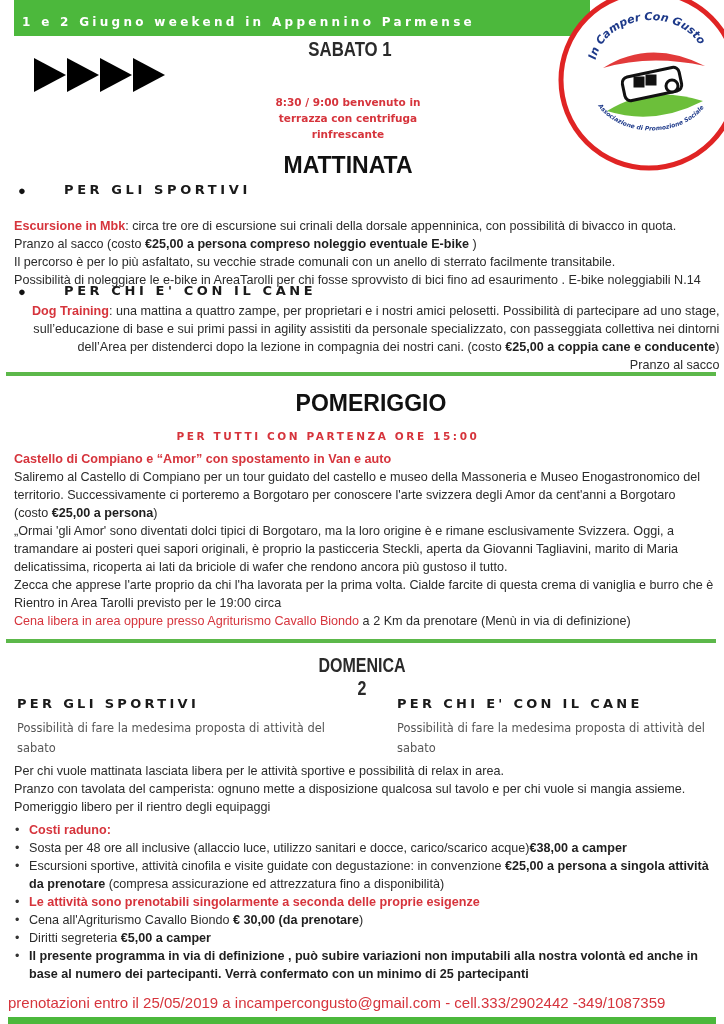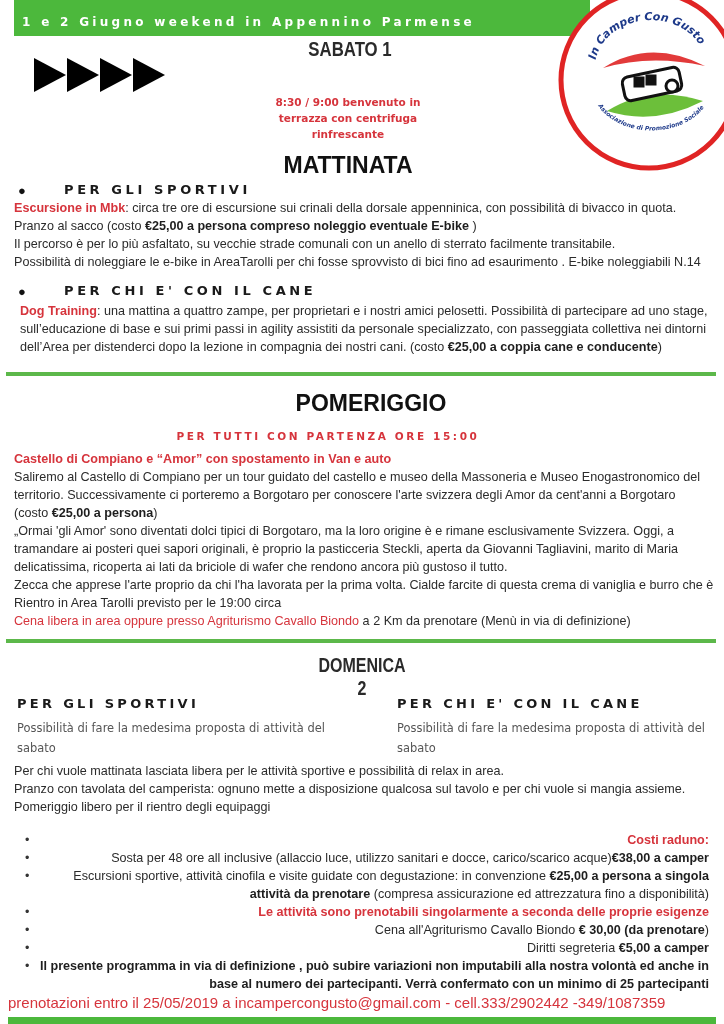--- a/index.html
+++ b/index.html
@@ -29,21 +29,21 @@
   b { color:#1e1e1e; }
   .green-line { height:4px; background:#5cb84a; }
   .pomeriggio { top:390px; font-size:23px; }
   .tutti { left:0; width:656px; top:430px; text-align:center; color:#d6343c; font-weight:bold;
            font-family:"DejaVu Sans", sans-serif; font-size:10.5px; letter-spacing:2.6px; }
   .domenica { left:302px; top:654px; width:120px; font-size:20px; }
   .col-head { font-family:"DejaVu Sans", sans-serif; font-weight:bold; font-size:13px;
               letter-spacing:3.3px; color:#1a1a1a; white-space:nowrap; }
   .col-text { font-size:13px; line-height:20px; color:#555; font-family:"DejaVu Sans", sans-serif;
               transform:scaleX(0.88); transform-origin:left; width:360px; }
-  ul.costs { margin:11px; padding:0; list-style:none;text-align:right; }
+  ul.costs { margin:1px; padding:0; list-style:none; }
   ul.costs li { position:relative; padding-left:18px; font-size:12.6px; line-height:18px; color:#2b2b2b; }
   ul.costs li::before { content:"•"; position:absolute; left:4px; color:#333; }
   .footer-text { left:8px; top:994px; font-size:15px; color:#d6343c; white-space:nowrap; }
   .bottombar { left:8px; top:1017px; width:708px; height:7px; background:#4cb83c; }
 </style>
 </head>
 <body>
 
 <div class="abs topbar"></div>
 <div class="abs topbar-text">1 e 2 Giugno weekend in Appennino Parmense</div>
@@ -83,36 +83,37 @@
   </svg>
 </div>
 
 <div class="abs section-title mattinata">MATTINATA</div>
 
 <div class="abs" style="left:18px; top:181px;">
   <span class="bullet-dot">●</span>
 </div>
 <div class="abs bullet-head" style="left:64px; top:182px;">PER GLI SPORTIVI</div>
 
-<div class="abs para" style="left:14px; top:199px;">
+<div class="abs para" style="left:14px; top:217px;">
   <div><span class="redb">Escursione in Mbk</span><span>: circa tre ore di escursione sui crinali della dorsale appenninica, con  possibilità di bivacco in quota.</span></div>
   <div><span>Pranzo al sacco (costo </span><b>€25,00 a persona compreso noleggio eventuale E-bike</b><span> )</span></div>
   <div>Il percorso è per lo più asfaltato, su vecchie strade comunali con un anello di sterrato facilmente transitabile.</div>
   <div>Possibilità di noleggiare le e-bike in AreaTarolli per chi fosse sprovvisto di bici fino ad esaurimento . E-bike noleggiabili N.14</div>
 </div>
 
 <div class="abs" style="left:18px; top:282px;">
   <span class="bullet-dot">●</span>
 </div>
 <div class="abs bullet-head" style="left:64px; top:283px;">PER CHI E' CON IL CANE</div>
 
-<div class="abs para" style="left:20px; top:302px;">
+<div class="abs para" style="left:32px; top:302px;text-align:right;">
   <div><span class="redb">Dog Training</span><span>: una mattina a quattro zampe, per proprietari e i nostri amici pelosetti. Possibilità di partecipare ad uno stage,</span></div>
   <div>sull’educazione di base e sui primi passi in agility assistiti da personale specializzato, con passeggiata collettiva nei dintorni</div>
   <div><span>dell’Area per distenderci dopo la lezione in compagnia dei nostri cani. (costo </span><b>€25,00 a coppia cane e conducente</b><span>)</span></div>
+  <div>Pranzo al sacco</div>
 </div>
 
 <div class="abs green-line" style="left:6px; top:372px; width:710px;"></div>
 
 <div class="abs section-title pomeriggio">POMERIGGIO</div>
 <div class="abs tutti">PER TUTTI CON PARTENZA ORE 15:00</div>
 
 <div class="abs para" style="left:14px; top:450px;">
   <div class="redb">Castello di Compiano e “Amor” con spostamento in Van e auto</div>
   <div>Saliremo al Castello di Compiano per un tour guidato del castello e museo della Massoneria e Museo Enogastronomico del</div>

